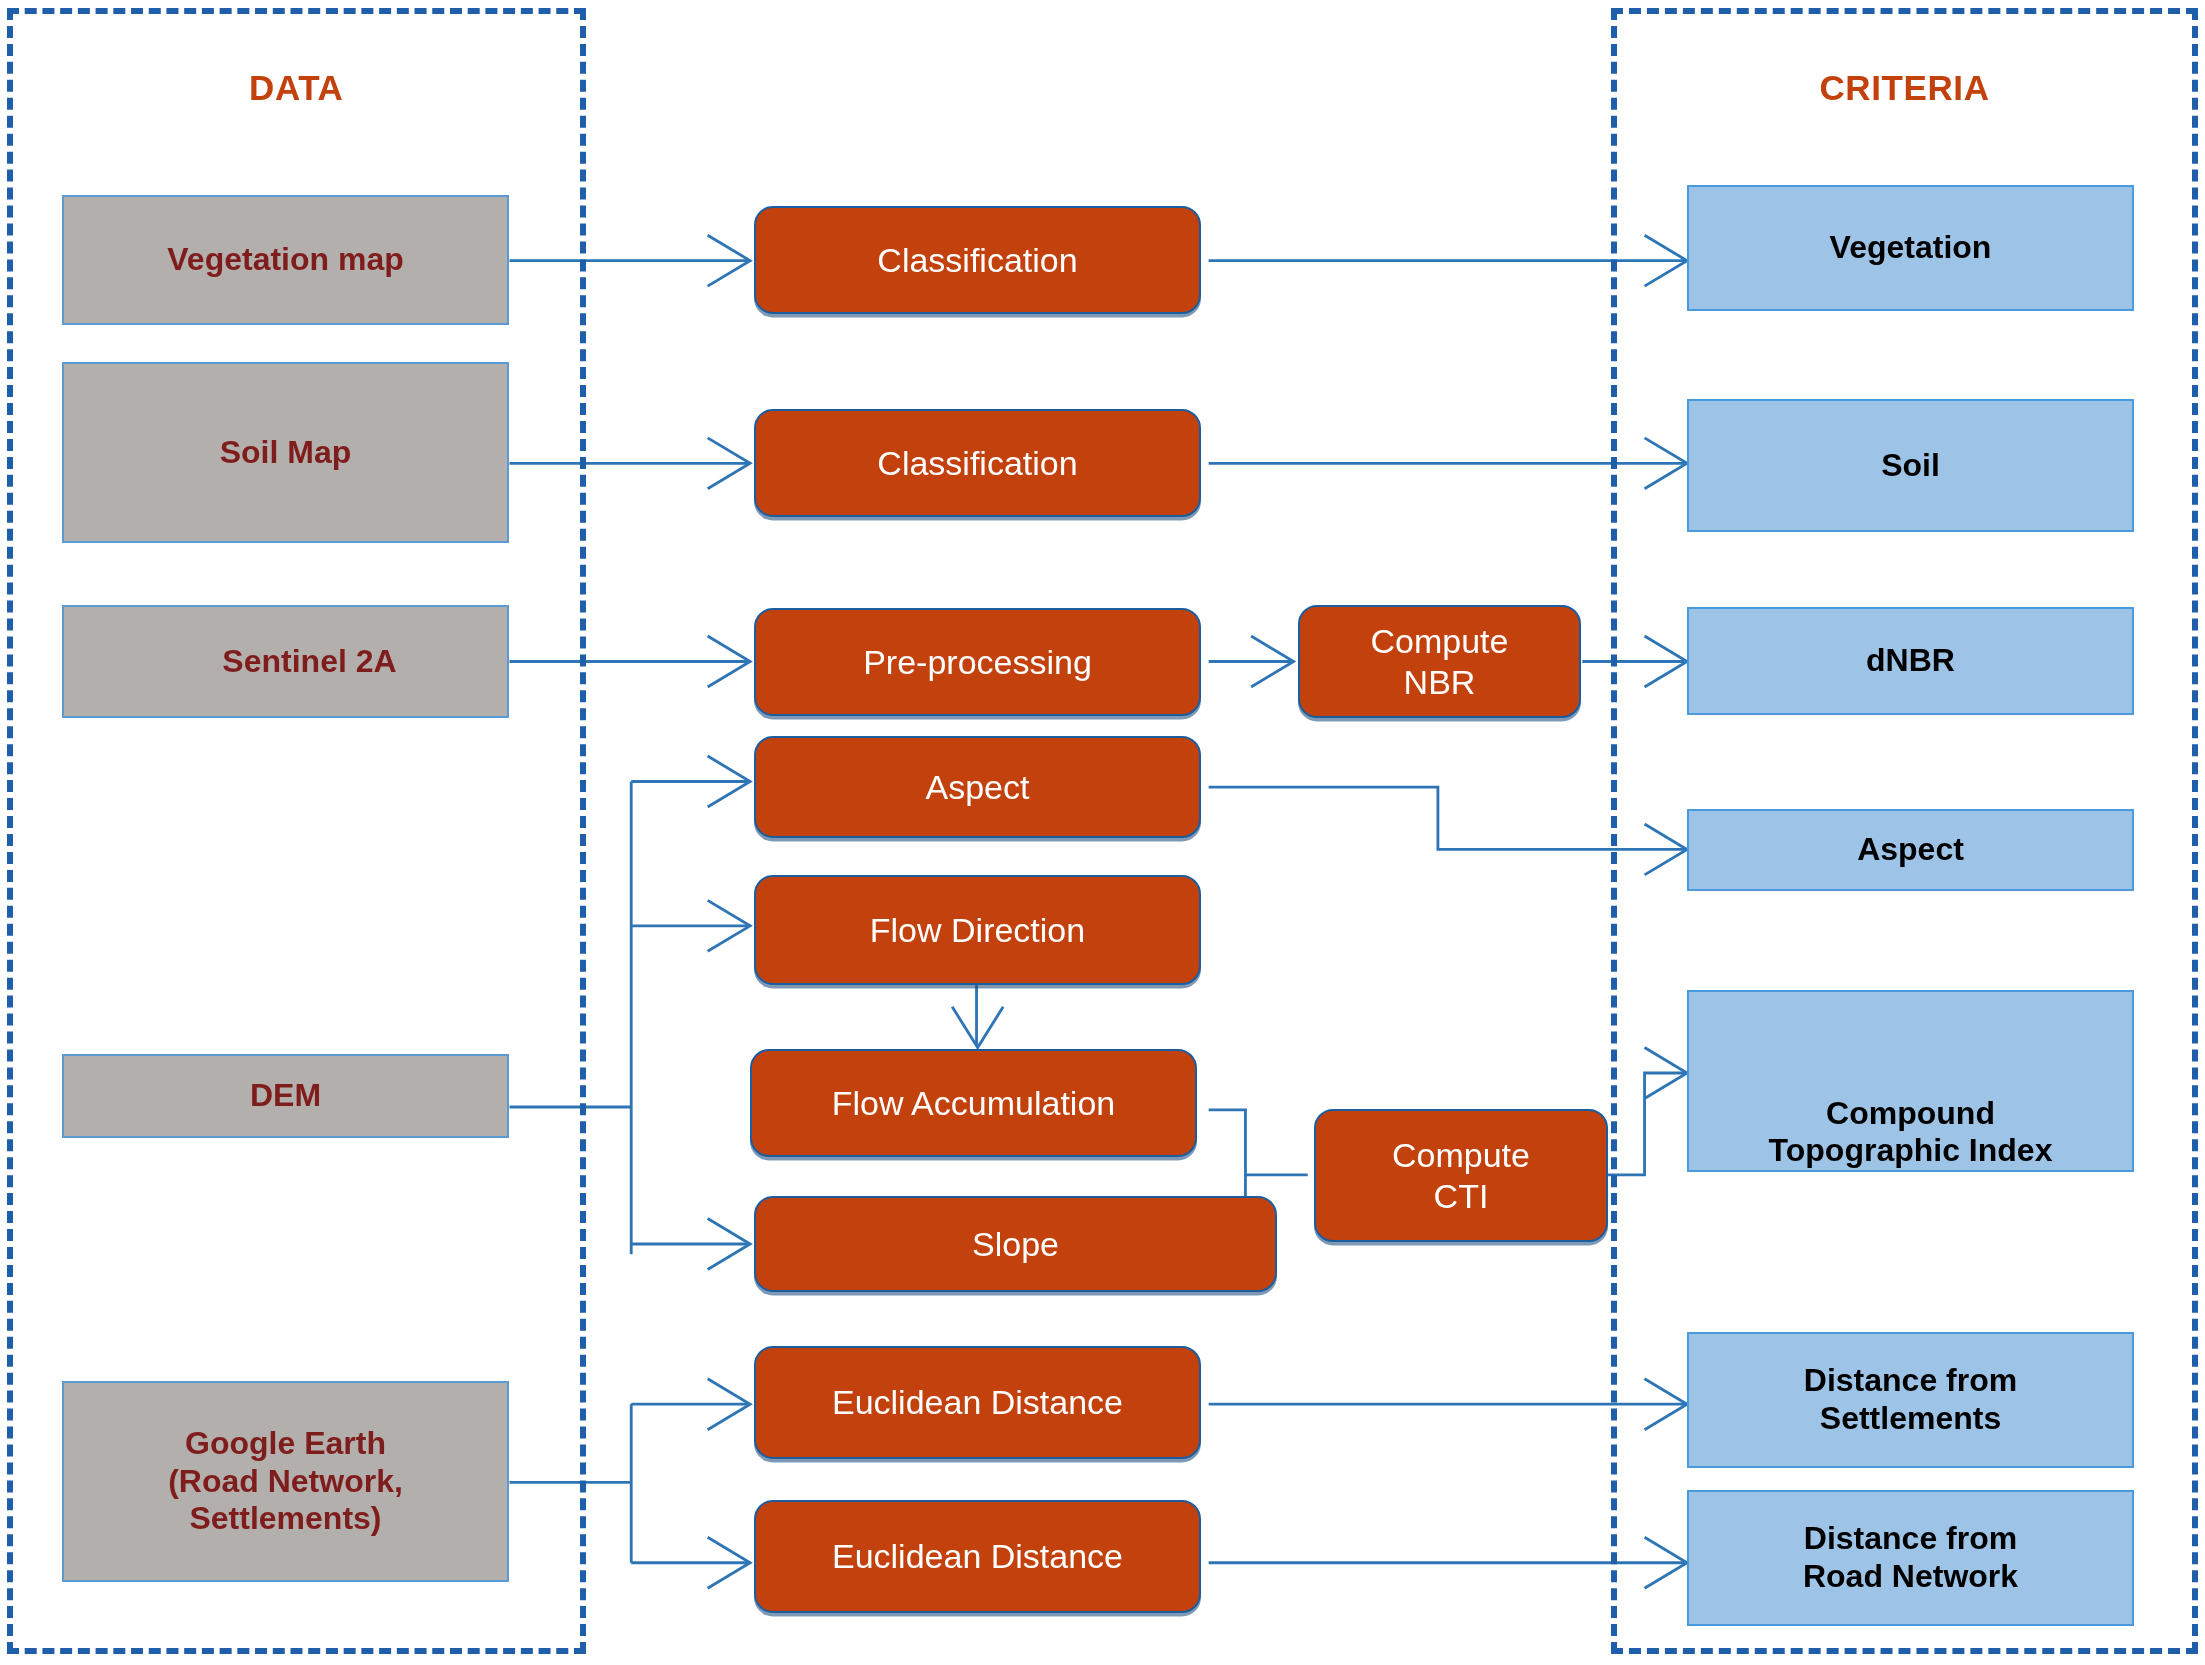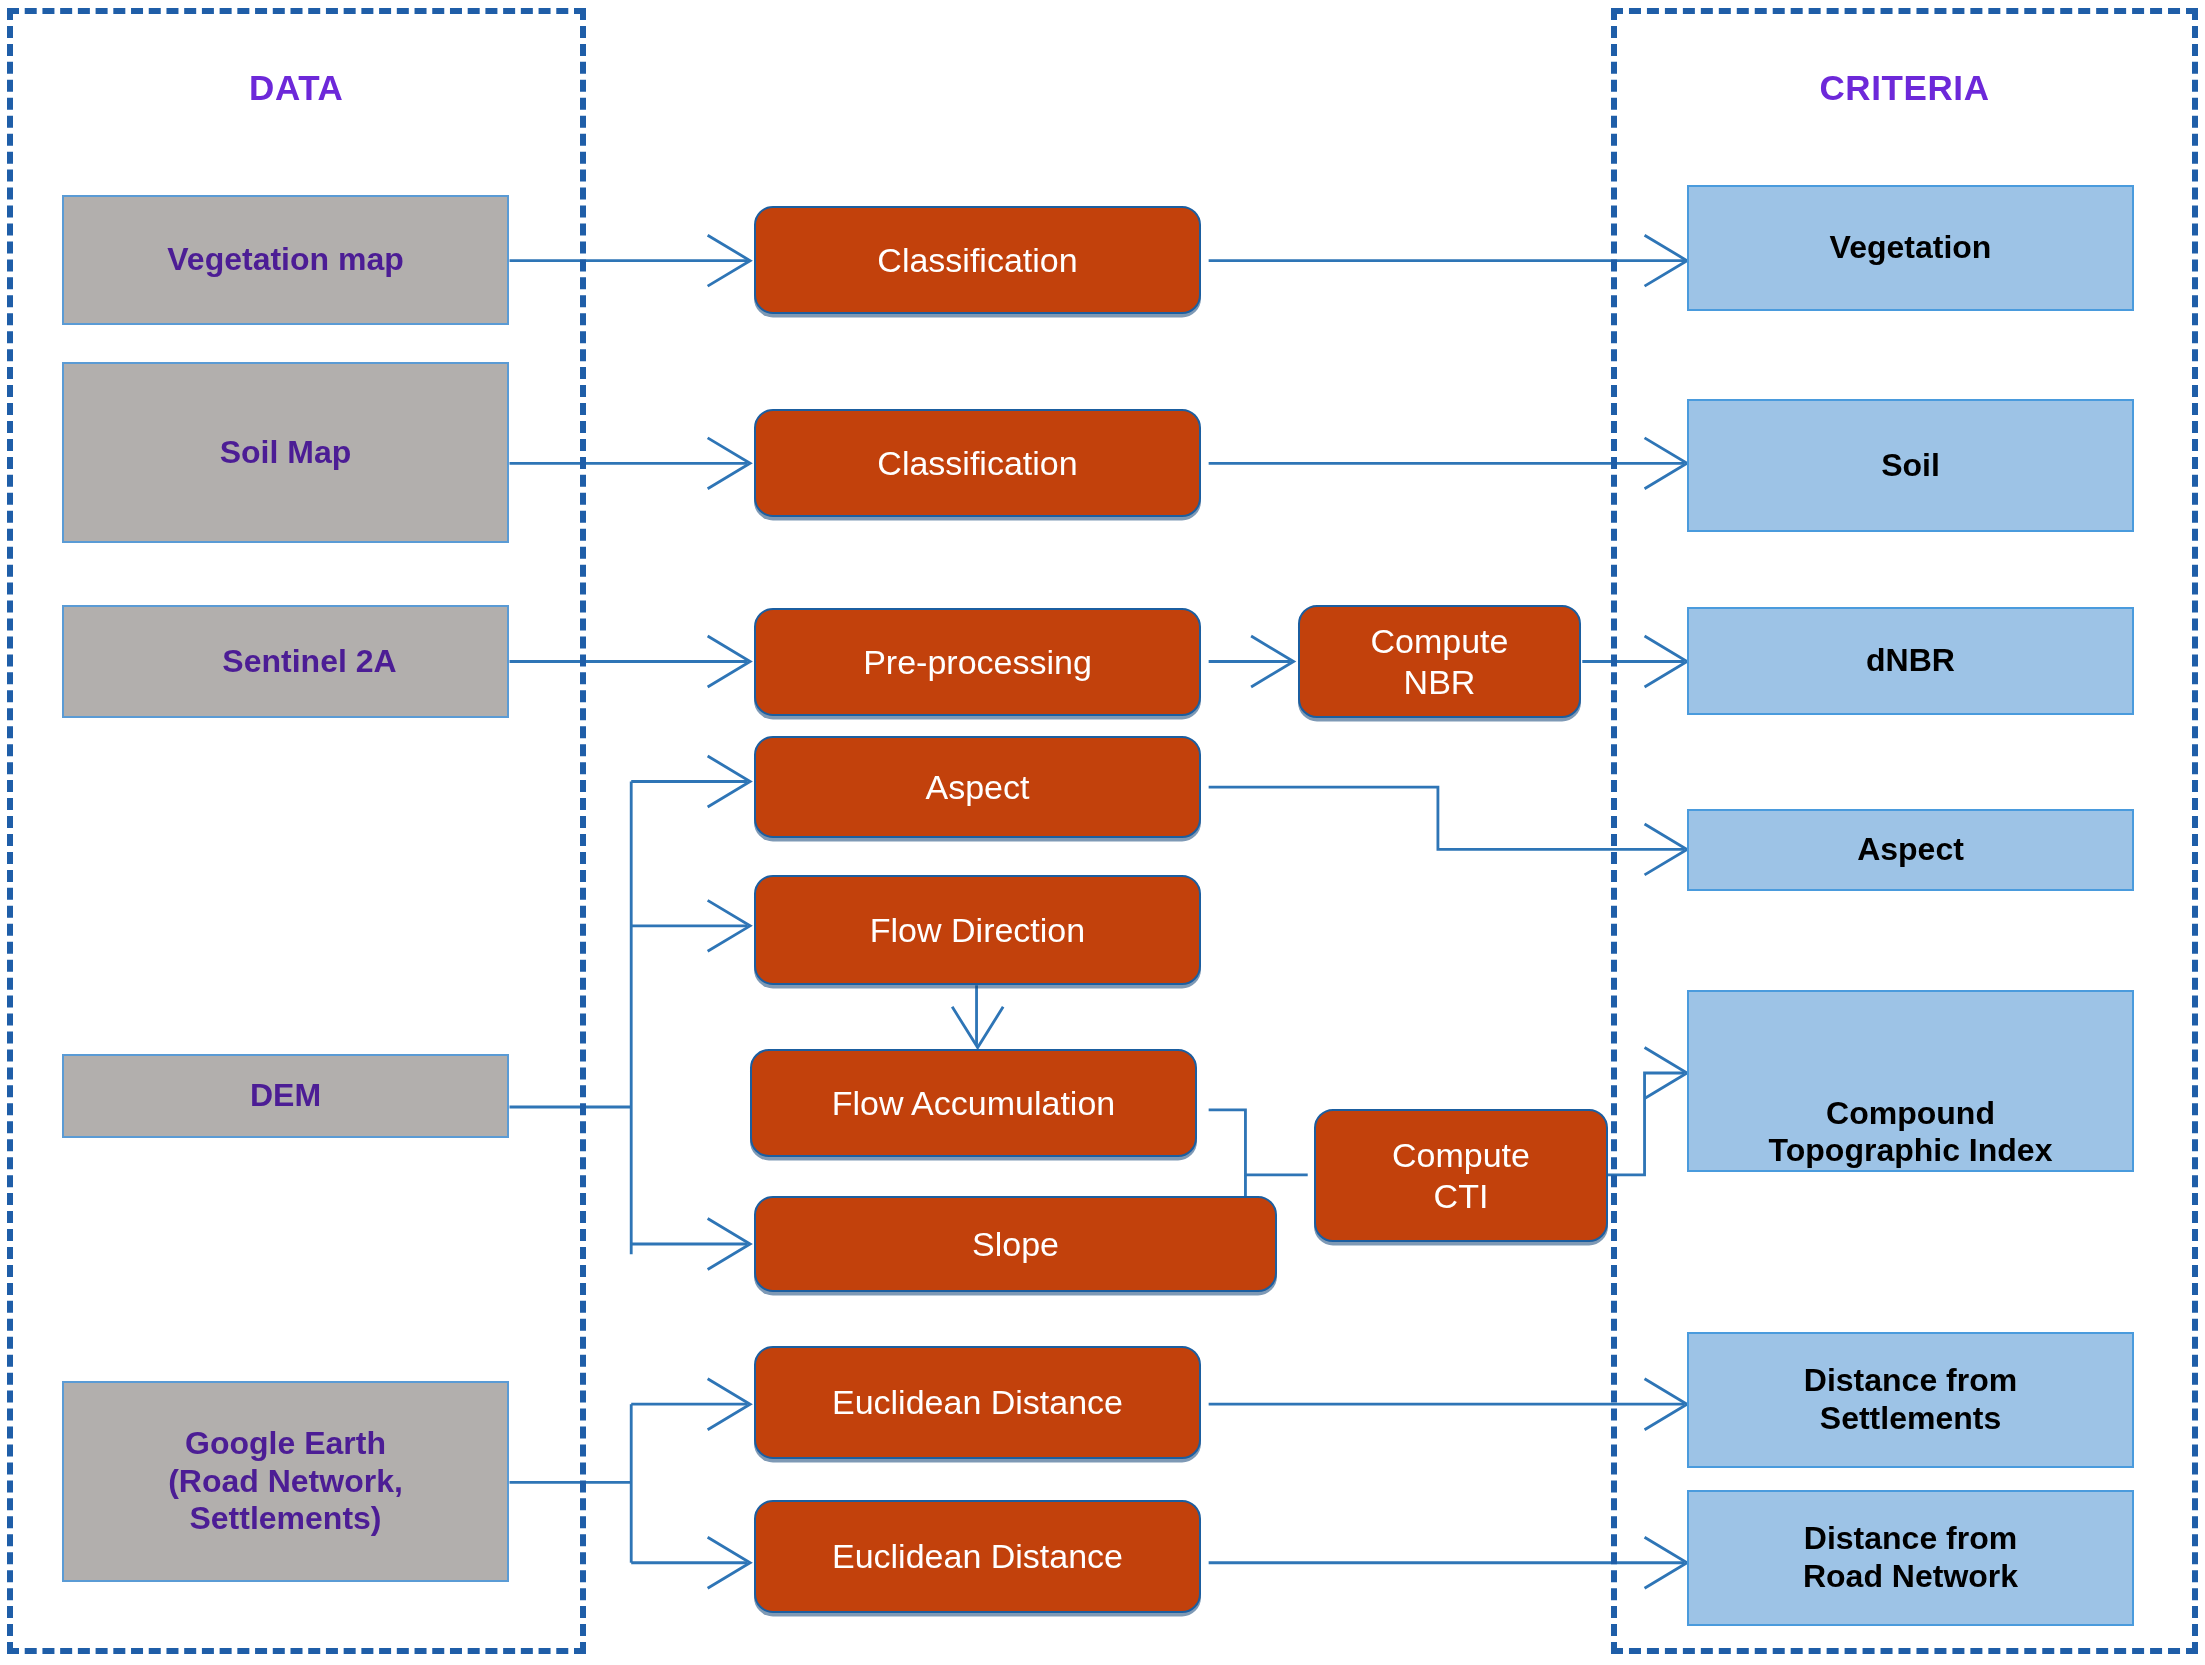--- a/index.html
+++ b/index.html
@@ -14,39 +14,39 @@
   
   .panel {
     position: absolute;
     border: 6.2px dashed #1F5EA8;
     background: transparent;
   }
   .panel-title {
     position: absolute;
     font-weight: bold;
     font-size: 35px;
-    color: #6d28d9;
+    color: #c2410c;
     letter-spacing: 0.6px;
     white-space: nowrap;
     text-align: center;
   }
 
   
   .node {
     position: absolute;
     display: flex;
     align-items: center;
     justify-content: center;
     text-align: center;
     line-height: 1.18;
   }
   .node-data {
     background: #B2AFAD;
     border: 2.3px solid #5A9BD5;
-    color: #4c1d95;
+    color: #7f1d1d;
     font-weight: bold;
     font-size: 32px;
   }
   .node-process {
     background: #c2410c;
     border: 2.8px solid #1B5EA0;
     border-radius: 19px;
     color: #ffffff;
     font-weight: normal;
     font-size: 34px;

